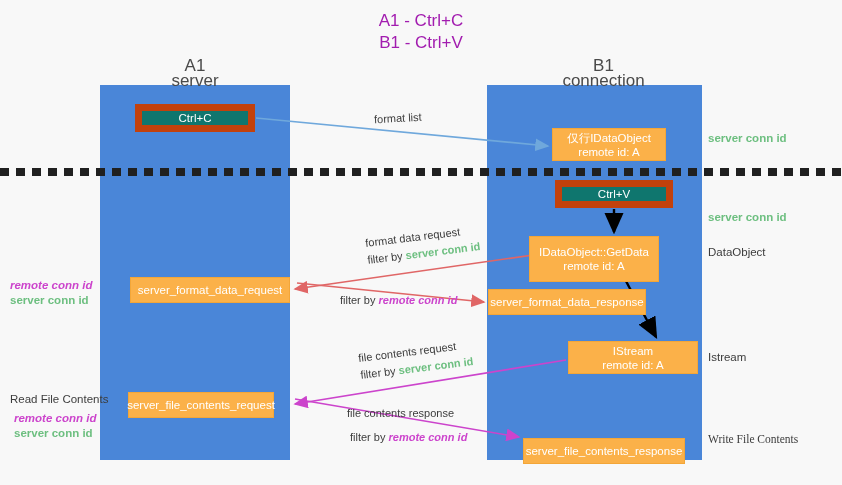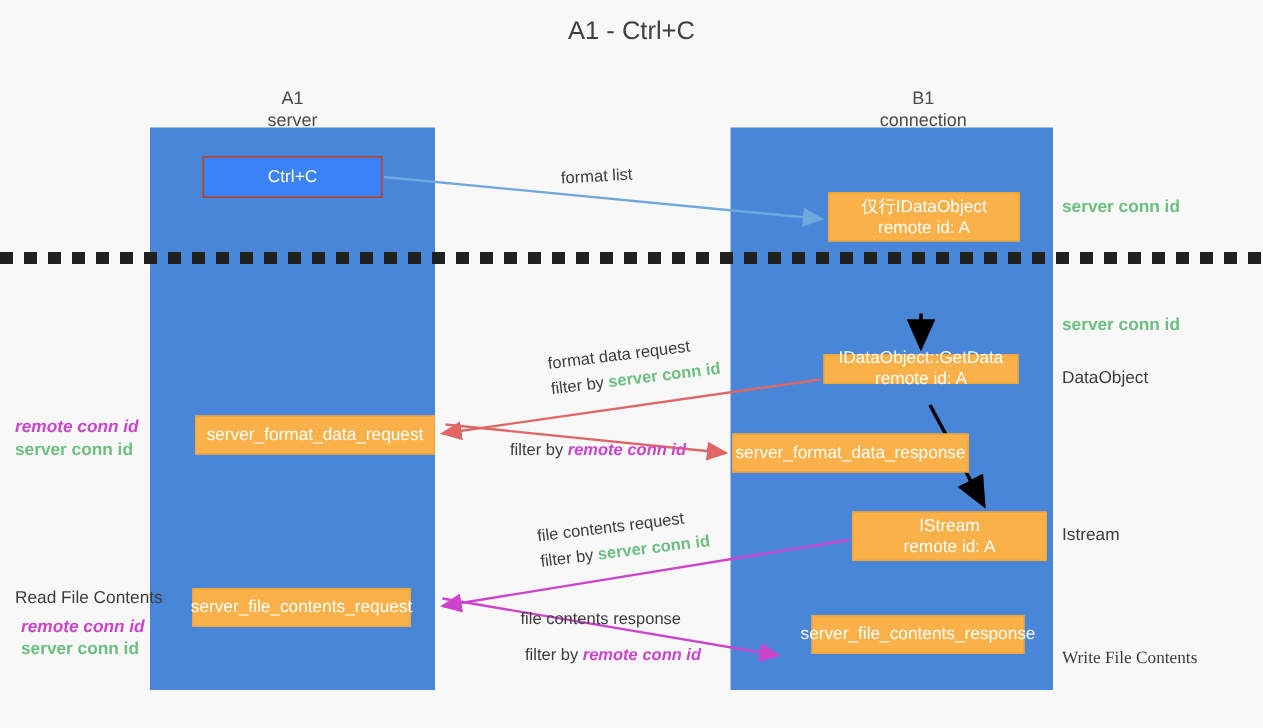--- a/index.html
+++ b/index.html
@@ -13,27 +13,27 @@
   }
   #stage{position:absolute;left:0;top:0;width:842px;height:485px;}
 
   .abs{position:absolute;}
 
   
   #title{
     left:0;top:10px;width:842px;
     text-align:center;
     font-size:17px;line-height:22px;
-    color:#404040;
+    color:#a21caf;
   }
   #title div{white-space:pre;}
 
   
   .col-head{
-    text-align:center;font-size:12px;line-height:15px;color:#4a4a4a;
+    text-align:center;font-size:17px;line-height:15px;color:#4a4a4a;
   }
 
   
   .lane{background:#4a86d8;}
   #lane-a{left:100px;top:85px;width:190px;height:375px;}
   #lane-b{left:487px;top:85px;width:215px;height:375px;}
 
   
   #divider{
     left:0;top:168px;width:842px;height:8px;
@@ -41,33 +41,33 @@
   }
 
   
   .box{
     box-sizing:border-box;
     display:flex;flex-direction:column;
     align-items:center;justify-content:center;
     color:#ffffff;font-size:11.5px;line-height:14px;
     text-align:center;
   }
-  .box.green{background:#3b82f6;border:1px solid #c2410c;}
+  .box.green{background:#0f766e;border:7px solid #c2410c;}
   .box.orange{background:#fbb149;border:1px solid #f3a638;}
   .box span{display:block;white-space:pre;}
 
   #box-ctrlc{left:135px;top:104px;width:120px;height:28px;}
-  #box-idataobject{left:552px;top:128px;width:128px;height:33px;}
+  #box-idataobject{left:552px;top:128px;width:114px;height:33px;}
   #box-ctrlv{left:555px;top:180px;width:118px;height:28px;}
-  #box-getdata{left:549px;top:236px;width:130px;height:20px;}
+  #box-getdata{left:529px;top:236px;width:130px;height:46px;}
   #box-fmt-req{left:130px;top:277px;width:160px;height:26px;}
   #box-fmt-resp{left:488px;top:289px;width:158px;height:26px;}
   #box-istream{left:568px;top:341px;width:130px;height:33px;}
   #box-file-req{left:128px;top:392px;width:146px;height:26px;text-align:right;}
-  #box-file-resp{left:523px;top:410px;width:142px;height:26px;margin-left:18px;}
+  #box-file-resp{left:523px;top:438px;width:162px;height:26px;}
 
   
   .side{font-size:11.5px;line-height:15px;white-space:pre;}
   .green-t{color:#6dbf80;font-weight:bold;}
   .magenta-t{color:#cc44cc;font-weight:bold;font-style:italic;}
   .dark-t{color:#3c3c3c;}
 
   #lbl-serverconn-1{left:708px;top:131px;}
   #lbl-serverconn-2{left:708px;top:210px;}
   #lbl-dataobject{left:708px;top:245px;}
@@ -93,30 +93,31 @@
 
   svg#wires{position:absolute;left:0;top:0;width:842px;height:485px;pointer-events:none;}
 </style>
 </head>
 <body>
 
 <div id="stage">
 
   <div class="abs" id="title">
     <div>A1 - Ctrl+C</div>
+    <div>B1 - Ctrl+V</div>
   </div>
 
   <div class="abs lane" id="lane-a"></div>
   <div class="abs lane" id="lane-b"></div>
 
   <div class="abs col-head" style="left:100px;top:58px;width:190px;">
     <div>A1</div>
     <div>server</div>
   </div>
-  <div class="abs col-head" style="left:508px;top:58px;width:215px;">
+  <div class="abs col-head" style="left:496px;top:58px;width:215px;">
     <div>B1</div>
     <div>connection</div>
   </div>
 
   <svg id="wires">
     <defs>
       <marker id="ah-blue" markerWidth="9" markerHeight="8" refX="8" refY="4" orient="auto">
         <path d="M0,0 L9,4 L0,8 z" fill="#6fa8dc"></path>
       </marker>
       <marker id="ah-red" markerWidth="9" markerHeight="8" refX="8" refY="4" orient="auto">
@@ -149,20 +150,23 @@
 
   <div class="abs box green" id="box-ctrlc">
     <span>Ctrl+C</span>
   </div>
 
   <div class="abs box orange" id="box-idataobject">
     <span>仅行IDataObject</span>
     <span>remote id: A</span>
   </div>
 
+  <div class="abs box green" id="box-ctrlv">
+    <span>Ctrl+V</span>
+  </div>
 
   <div class="abs box orange" id="box-getdata">
     <span>IDataObject::GetData</span>
     <span>remote id: A</span>
   </div>
 
   <div class="abs box orange" id="box-fmt-req">
     <span>server_format_data_request</span>
   </div>
 

